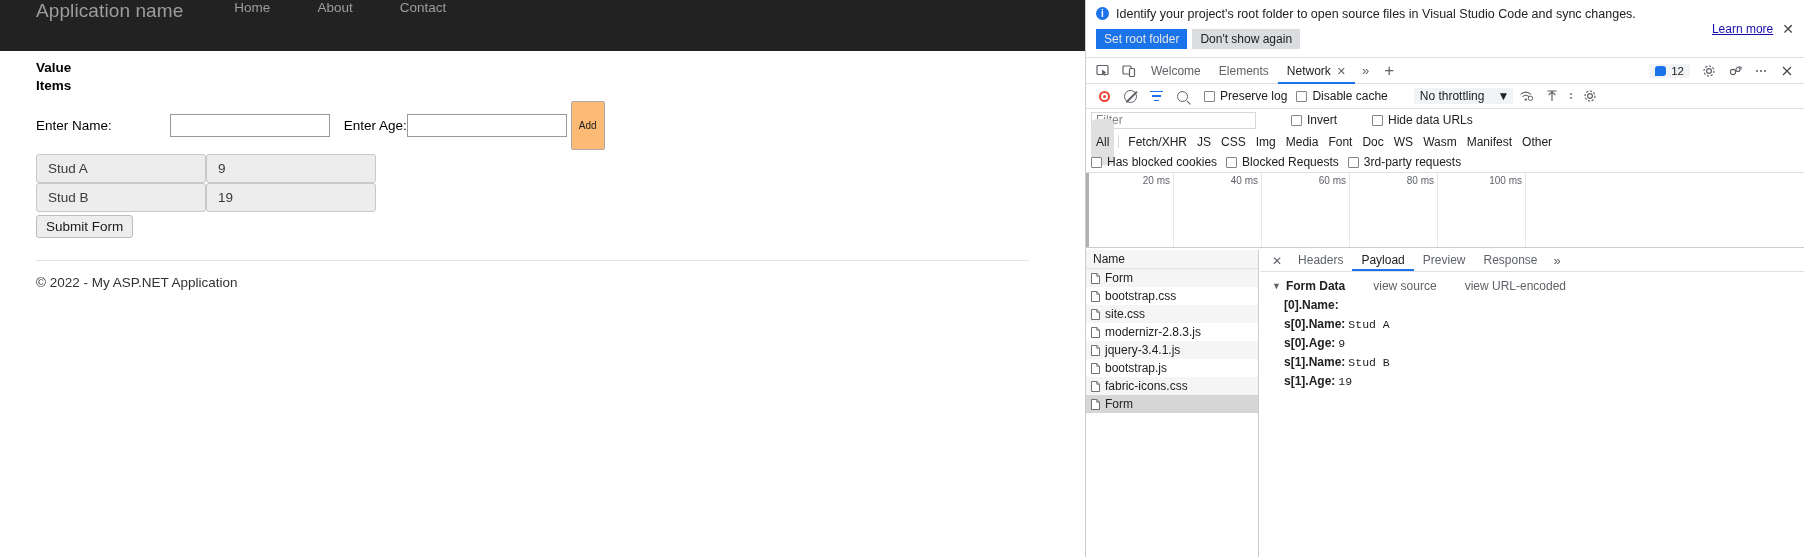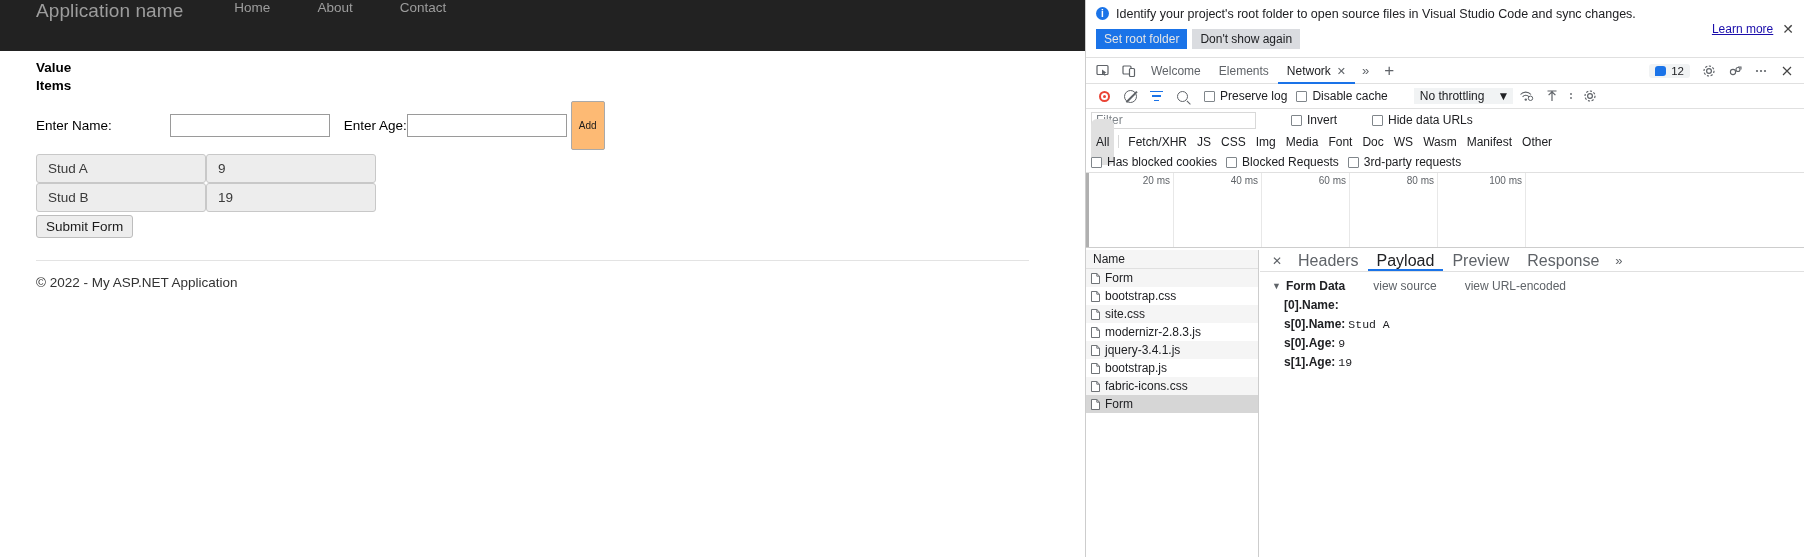--- a/index.html
+++ b/index.html
@@ -170,21 +170,21 @@
     display:flex; align-items:center; height:18px; padding-left:5px;
     font-size:12px; color:#202124; cursor:pointer;
   }
   .req:nth-child(odd) { background:#f5f5f5; }
   .req.selected { background:#d6d6d6; }
   .doc-ico { width:9px; height:11px; margin-right:5px; flex:0 0 auto; }
 
   
   .detail { position:absolute; left:174px; right:0; top:0; bottom:0; background:#fff; }
   .dtabs { display:flex; align-items:center; height:22px; border-bottom:1px solid #e0e0e0; padding-left:5px; }
-  .dtab { font-size:16px; color:#5f6368; padding:0 9px; height:21px; line-height:21px; cursor:pointer; }
+  .dtab { font-size:12px; color:#5f6368; padding:0 9px; height:21px; line-height:21px; cursor:pointer; }
   .dtab.active { color:#202124; border-bottom:2px solid #1a73e8; }
   .dclose { font-size:12px; color:#5f6368; padding:0 7px; cursor:pointer; }
 
   .payload { padding:7px 0 0 12px; }
   .pl-head { display:flex; align-items:center; }
   .tri { font-size:9px; color:#5f6368; margin-right:5px; }
   .pl-title { font-size:12px; font-weight:bold; color:#202124; }
   .pl-link { font-size:12px; color:#5f6368; margin-left:28px; cursor:pointer; }
   .pl-row { padding-left:12px; margin-top:5px; font-size:12px; }
   .pl-key { font-weight:bold; color:#202124; }
@@ -498,20 +498,21 @@
           <div class="pl-head">
             <span class="tri">▼</span>
             <span class="pl-title">Form Data</span>
             <span class="pl-link">view source</span>
             <span class="pl-link">view URL-encoded</span>
           </div>
           <div id="pl-rows">
               <div class="pl-row"><span class="pl-key">[0].Name:</span><span class="pl-val"></span></div>
               <div class="pl-row"><span class="pl-key">s[0].Name:</span><span class="pl-val">Stud A</span></div>
               <div class="pl-row"><span class="pl-key">s[0].Age:</span><span class="pl-val">9</span></div>
+              <div class="pl-row"><span class="pl-key">s[1].Name:</span><span class="pl-val">Stud B</span></div>
               <div class="pl-row"><span class="pl-key">s[1].Age:</span><span class="pl-val">19</span></div>
             </div>
         </div>
       </div>
     </div>
 
   </div>
 </div>
 
 </body></html>

